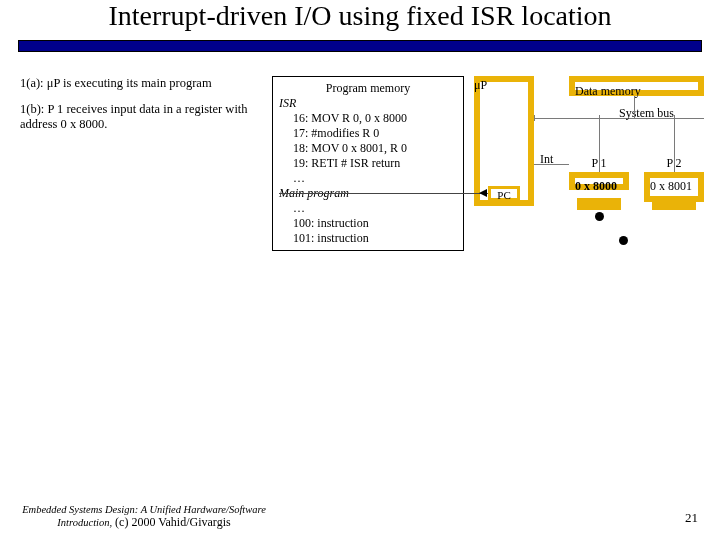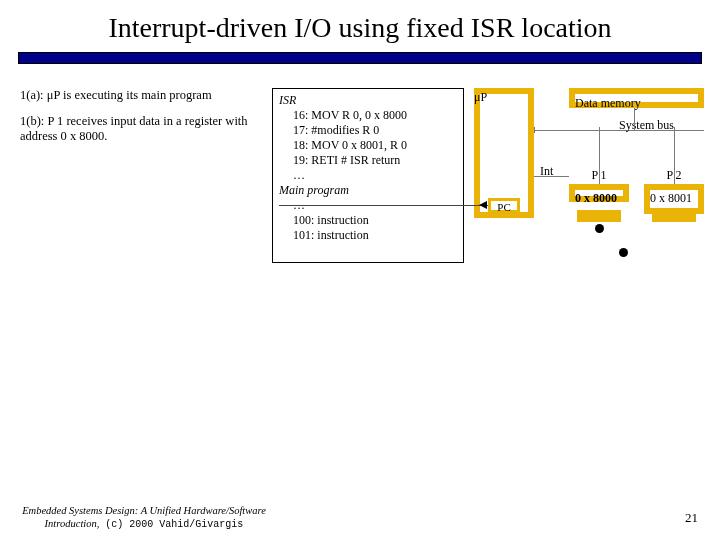--- a/index.html
+++ b/index.html
@@ -9,21 +9,21 @@
     height: 540px;
     background: #fff;
     font-family: "Times New Roman", Times, serif;
     color: #000;
     position: relative;
     overflow: hidden;
   }
   .title {
     font-size: 28px;
     text-align: center;
-    padding: 12px 0 8px;
+    padding: 0 0 8px;
   }
   .bar {
     margin: 0 18px;
     height: 12px;
     background: #00008b;
     border: 1px solid #000;
   }
   .content {
     display: flex;
     padding: 24px 20px 0 20px;
@@ -87,41 +87,42 @@
   .footer {
     position: absolute;
     left: 14px;
     bottom: 10px;
     width: 260px;
     font-size: 10.5px;
     text-align: center;
     font-style: italic;
     line-height: 1.15;
   }
-  .footer .cp { font-style: normal; font-size: 10px; font-family: Liberation Mono, monospace; }
+  .footer .cp { font-style: normal; font-size: 12px; }
   .pagenum {
     position: absolute;
     right: 22px;
     bottom: 14px;
     font-size: 13px;
   }
 </style>
 </head>
 <body>
 
 <div class="title">Interrupt-driven I/O using fixed ISR location</div>
 <div class="bar"></div>
 
 <div class="content">
   <div class="left">
     <p>1(a): μP is executing its main program</p>
     <p>1(b): P 1 receives input data in a register with address 0 x 8000.</p>
   </div>
 
   <div class="middle">
+    <div class="hdr">Program memory</div>
     <div class="isr">ISR</div>
     <div class="line">16:  MOV R 0, 0 x 8000</div>
     <div class="line">17:  #modifies R 0</div>
     <div class="line">18:  MOV 0 x 8001, R 0</div>
     <div class="line">19:  RETI  # ISR return</div>
     <div class="line">…</div>
     <div class="isr">Main program</div>
     <div class="line">…</div>
     <div class="line">100: instruction</div>
     <div class="line">101: instruction</div>

